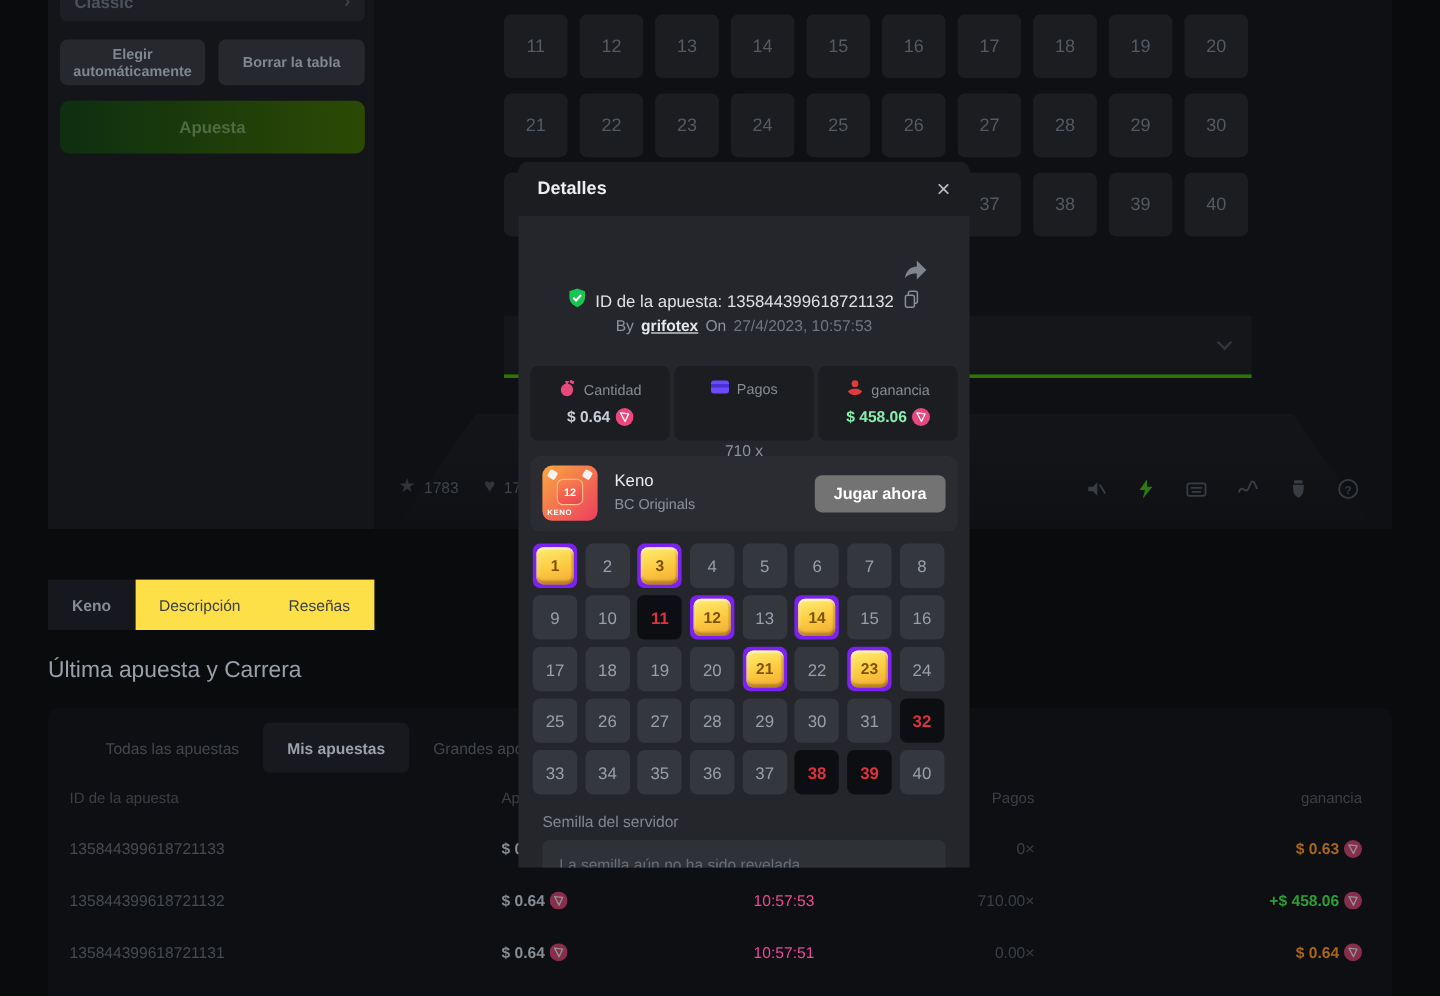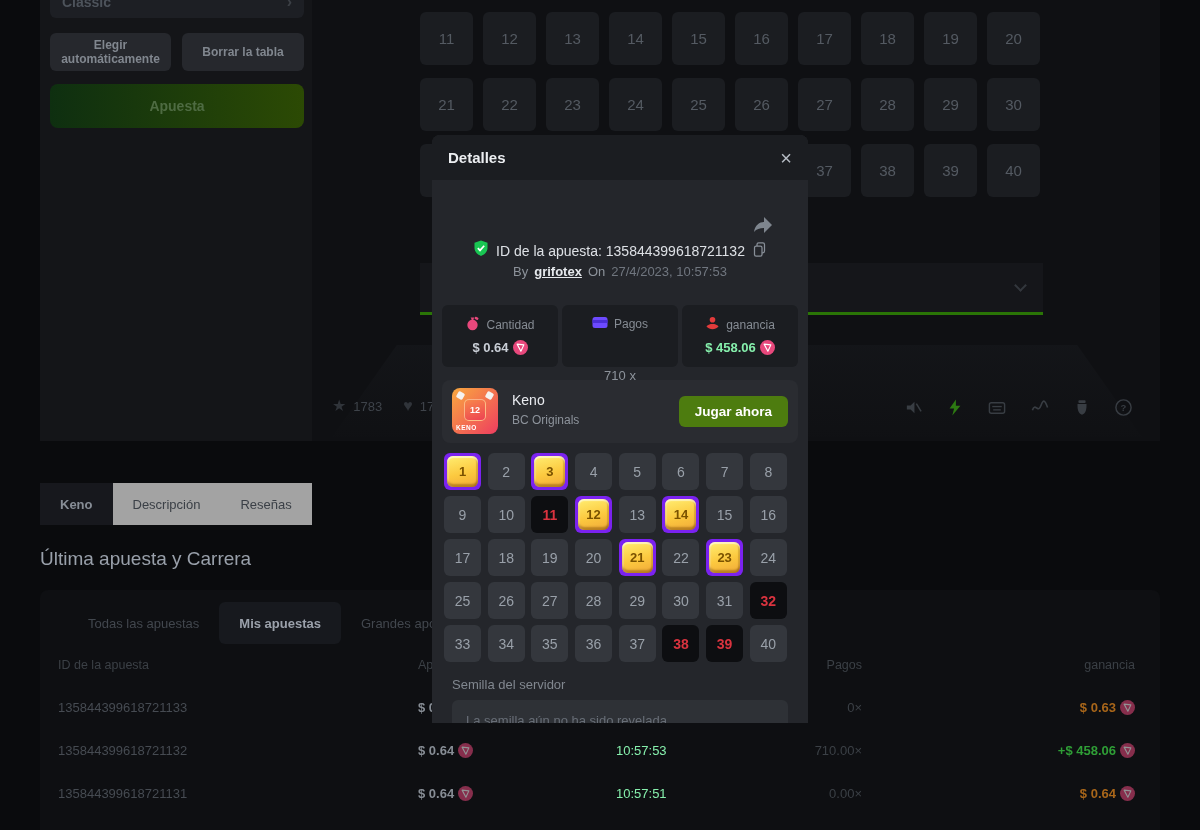--- a/index.html
+++ b/index.html
@@ -39,36 +39,36 @@
     clip-path:polygon(8% 0,92% 0,100% 100%,0 100%); }
   #social { left:20px; top:398px; display:flex; align-items:center; gap:7px; }
   .soc-ic { color:#30343a; font-size:16px; line-height:1; }
   .soc-count { color:#3e434a; font-size:13px; margin-right:14px;text-align:right; }
   #tool-icons { right:27px; top:398px; display:flex; align-items:center; gap:23px; }
   #tool-icons svg { display:block; }
 
   
   #main-tabs { left:40px; top:483px; display:flex; height:42px; }
   .main-tab { padding:0 20px; display:flex; align-items:center; font-size:13px;
-    color:#3b4047; background:#a3a3a3; }
+    color:#3b4047; background:#fde047; }
   .main-tab.active { background:#17181d; color:#878d96; font-weight:bold; }
   #section-title { left:40px; top:548px; font-size:19px; color:#99a0aa; }
 
   
   #bets-panel { left:40px; top:590px; width:1120px; height:240px; background:#0e0f12;
     border-radius:8px 8px 0 0; }
   #sub-tabs { position:absolute; left:28px; top:12px; display:flex; height:42px; }
   .sub-tab { padding:0 20px; display:flex; align-items:center; font-size:13px; color:#42474e; }
   .sub-tab.active { background:#17191e; border-radius:6px; color:#9ba1ab; font-weight:bold; }
   .th { position:absolute; font-size:12.5px; color:#3b4046; }
   .bet-row { position:absolute; left:0; width:1120px; height:20px; font-size:13px; }
   .bet-row .cell { position:absolute; top:0; }
   .c-id { left:18px; color:#464b52; }
   .c-amt { left:378px; color:#878d95; font-weight:bold; display:flex; gap:4px; align-items:center; }
-  .c-time { left:576px; color:#86efac; } 
+  .c-time { left:588px; color:#ec4899; } 
   .c-payout { right:298px; width:130px; text-align:right; color:#3b4046; }
   .c-profit { right:25px; display:flex; gap:4px; align-items:center; font-weight:bold; }
   .dim-coin { opacity:.55; }
 
   
   #modal { left:432px; top:135px; width:376px; height:588px; background:#24262b;
     border-radius:8px 8px 0 0; overflow:hidden; z-index:10; }
   #modal-header { position:absolute; left:0; top:0; width:100%; height:45px; background:#1b1d21;
     display:flex; align-items:center; justify-content:space-between; padding:0 16px; }
   #modal-title { color:#eceef1; font-weight:bold; font-size:15px; }
@@ -99,21 +99,21 @@
     border-radius:5px; background:linear-gradient(160deg,#f8884b,#ed4153);
     border:1px solid rgba(255,220,160,.7); color:#fff; font-size:9px; font-weight:bold;
     display:flex; align-items:center; justify-content:center; }
   #keno-tile .brand { position:absolute; left:4px; bottom:3px; color:#fff; font-size:6.5px;
     font-weight:bold; letter-spacing:.5px; }
   #keno-tile .chip { position:absolute; width:7px; height:7px; background:#f5f2ef;
     border-radius:1.5px; transform:rotate(30deg); }
   #game-name { position:absolute; left:70px; top:12px; color:#e9ebef; font-size:14px; }
   #game-provider { position:absolute; left:70px; top:33px; color:#8d939b; font-size:12px; }
   #play-btn { position:absolute; right:10px; top:16px; height:31px; padding:0 16px;
-    background:#4d7c0f; border-radius:6px; color:#fff; font-weight:bold; font-size:13.5px;
+    background:#737373; border-radius:6px; color:#fff; font-weight:bold; font-size:13.5px;
     display:flex; align-items:center;text-align:right; }
 
   #modal-grid { position:absolute; left:12px; top:318px; display:grid;
     grid-template-columns:repeat(8,37px); gap:6px 6.7px; }
   .m-cell { width:37px; height:37px; background:#34373d; border-radius:6px; color:#99a0a9;
     font-size:14px; display:flex; align-items:center; justify-content:center; position:relative; }
   .m-cell.miss { background:#0d0e11; color:#d9333f; font-weight:bold; }
   .m-cell.sel { background:#7b22f0; }
   .m-cell.sel .gem { position:absolute; inset:3px; border-radius:6px;
     background:linear-gradient(165deg,#ffee72 0%,#fcc93f 55%,#f0a939 100%);

